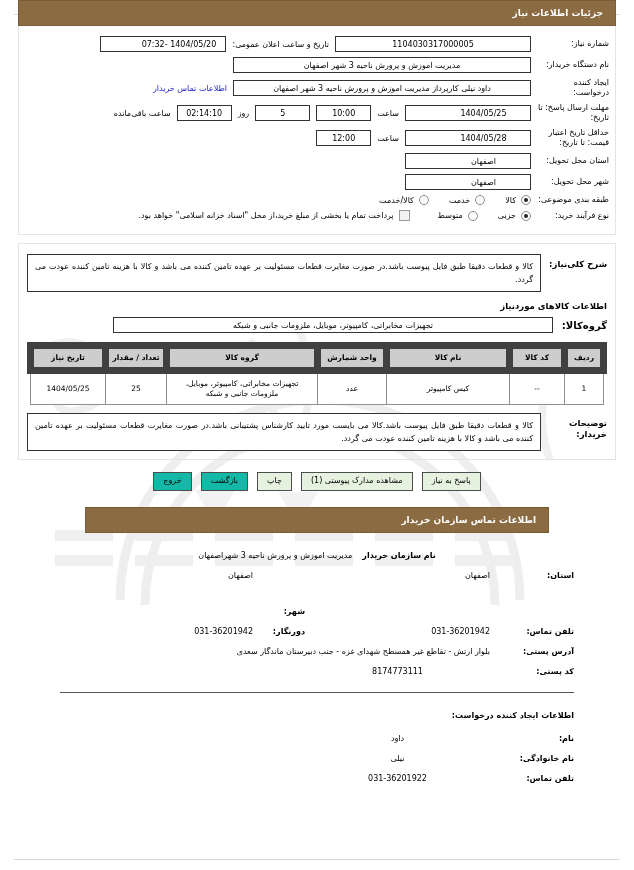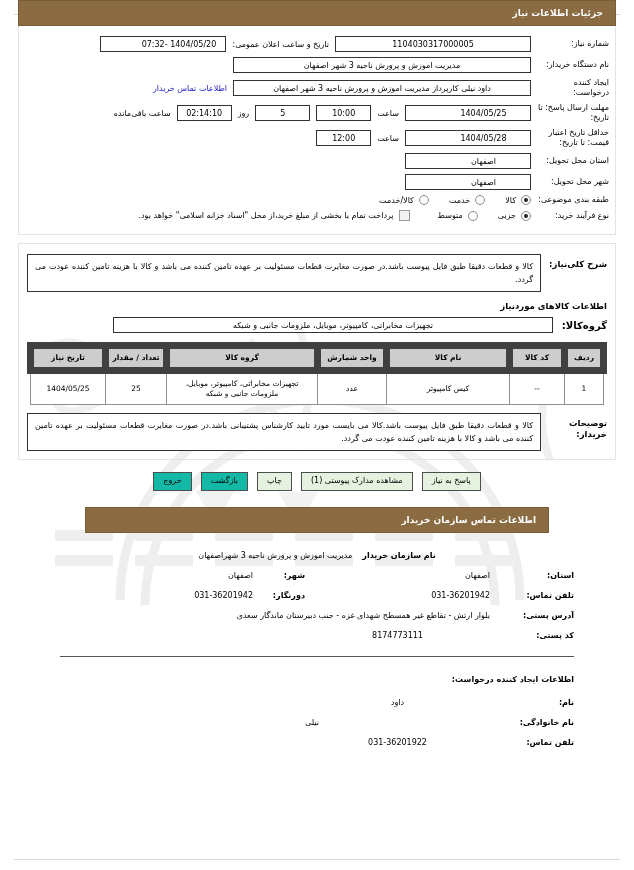--- a/index.html
+++ b/index.html
@@ -411,21 +411,21 @@
     <div class="contact-wrap">
 
       <div class="crow" style="justify-content:center;">
         <div class="clabel" style="width:auto;flex:0 0 auto;">نام سازمان خریدار</div>
         <div class="cval" style="padding-right:10px;">مدیریت اموزش و پرورش ناحیه 3 شهراصفهان</div>
       </div>
 
       <div class="crow">
         <div class="clabel">استان:</div>
         <div class="cval col1">اصفهان</div>
-        <div class="clabel" style="width:46px;flex:0 0 46px;">شهر:</div>
+        <div class="clabel" style="width:46px;flex:0 0 46px;margin-top:36px;">شهر:</div>
         <div class="cval">اصفهان</div>
       </div>
 
       <div class="crow">
         <div class="clabel">تلفن تماس:</div>
         <div class="cval col1">031-36201942</div>
         <div class="clabel" style="width:46px;flex:0 0 46px;">دورنگار:</div>
         <div class="cval">031-36201942</div>
       </div>
 
@@ -443,21 +443,21 @@
 
       <div class="sub-title">اطلاعات ایجاد کننده درخواست:</div>
 
       <div class="crow">
         <div class="clabel">نام:</div>
         <div class="cval col1" style="text-align:center;">داود</div>
       </div>
 
       <div class="crow">
         <div class="clabel">نام خانوادگی:</div>
-        <div class="cval col1" style="text-align:left;">نیلی</div>
+        <div class="cval col1" style="text-align:center;">نیلی</div>
       </div>
 
       <div class="crow">
         <div class="clabel">تلفن تماس:</div>
         <div class="cval col1" style="text-align:center;">031-36201922</div>
       </div>
 
     </div>
 
   </div>

